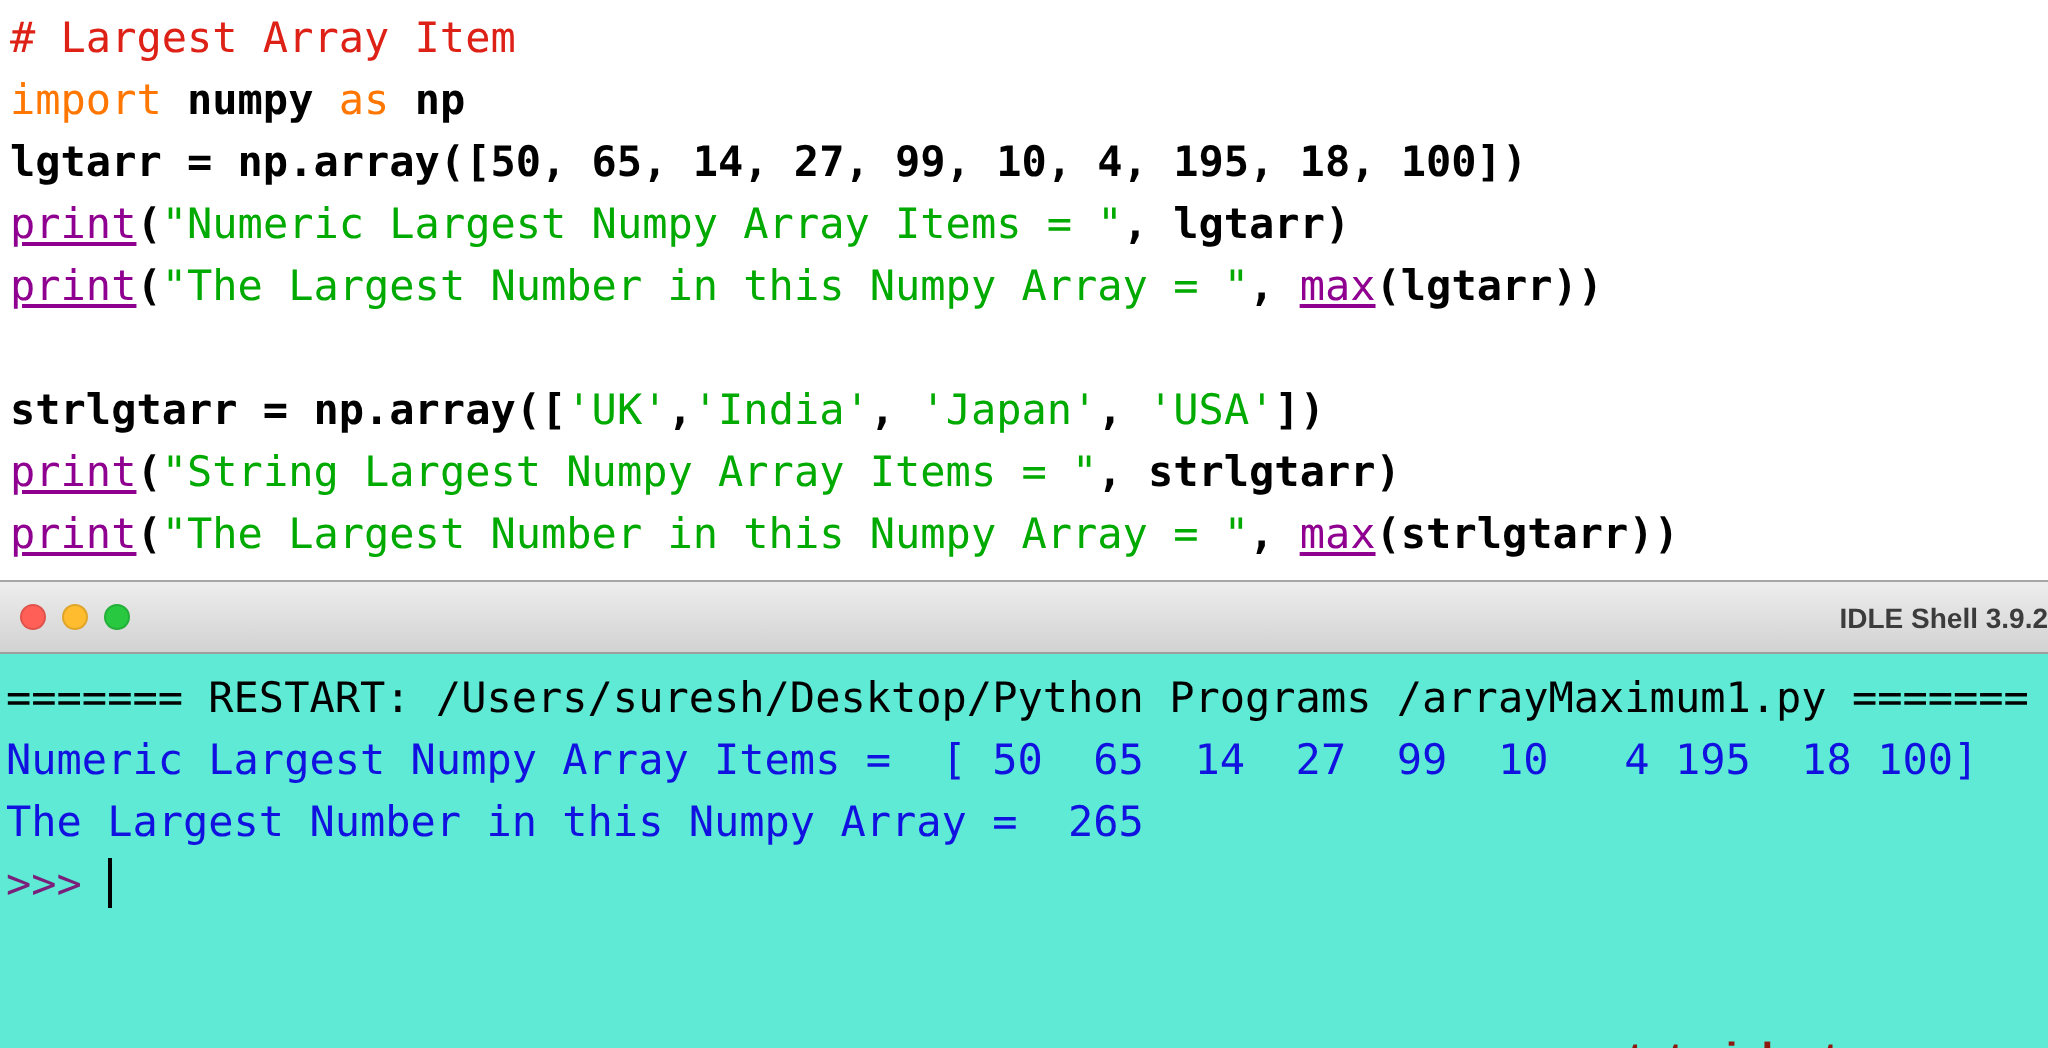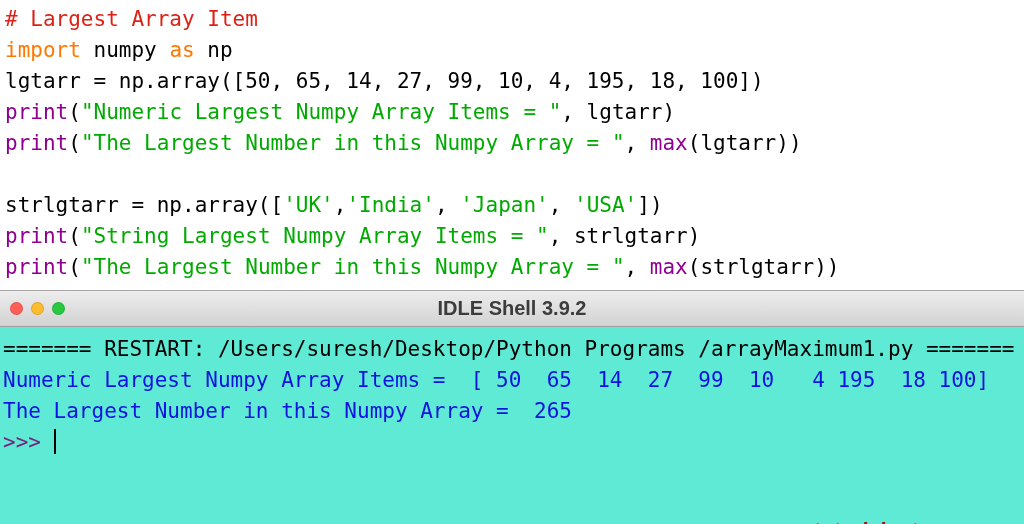--- a/index.html
+++ b/index.html
@@ -19,23 +19,23 @@
     overflow:hidden;
   }
   .code-line{
     line-height:31px;
     font-size:21px;
     white-space:pre;
     color:var(--plain);
   }
   .tok-comment{color:var(--comment);}
   .tok-keyword{color:var(--keyword);}
-  .tok-builtin{color:var(--builtin);}
+  .tok-builtin{color:var(--builtin);text-decoration:underline;}
   .tok-string{color:var(--string);}
-  .tok-plain{color:var(--plain);}
+  .tok-plain{color:var(--plain);font-weight:bold;}
   .tok-stdout{color:var(--stdout);}
   .tok-restart{color:var(--restart);}
   .tok-prompt{color:var(--prompt);}
   .tok-cursor{
     display:inline-block;width:2px;height:25px;
     background:#000;vertical-align:text-bottom;
   }
   
   .titlebar{
     position:relative;height:37px;box-sizing:border-box;
@@ -46,23 +46,23 @@
   }
   .traffic-lights{
     position:absolute;left:10px;top:0;height:100%;
     display:flex;align-items:center;gap:8px;
   }
   .light{width:13px;height:13px;border-radius:50%;display:inline-block;}
   .light.close{background:var(--close);border:1px solid rgba(0,0,0,0.12);box-sizing:border-box;}
   .light.min{background:var(--minimize);border:1px solid rgba(0,0,0,0.12);box-sizing:border-box;}
   .light.max{background:var(--zoom);border:1px solid rgba(0,0,0,0.12);box-sizing:border-box;}
   .title{
-    width:100%;text-align:center;
+    width:100%;text-align:right;
     font-family:"Liberation Sans",sans-serif;
-    font-weight:bold;font-size:20px;color:#3c3c3c;
+    font-weight:bold;font-size:14px;color:#3c3c3c;
     user-select:none;
   }
   
   .shell{
     position:relative;
     height:231px;box-sizing:border-box;
     padding:7px 0 0 3px;
     background:#5eead4;
     overflow:hidden;
   }

